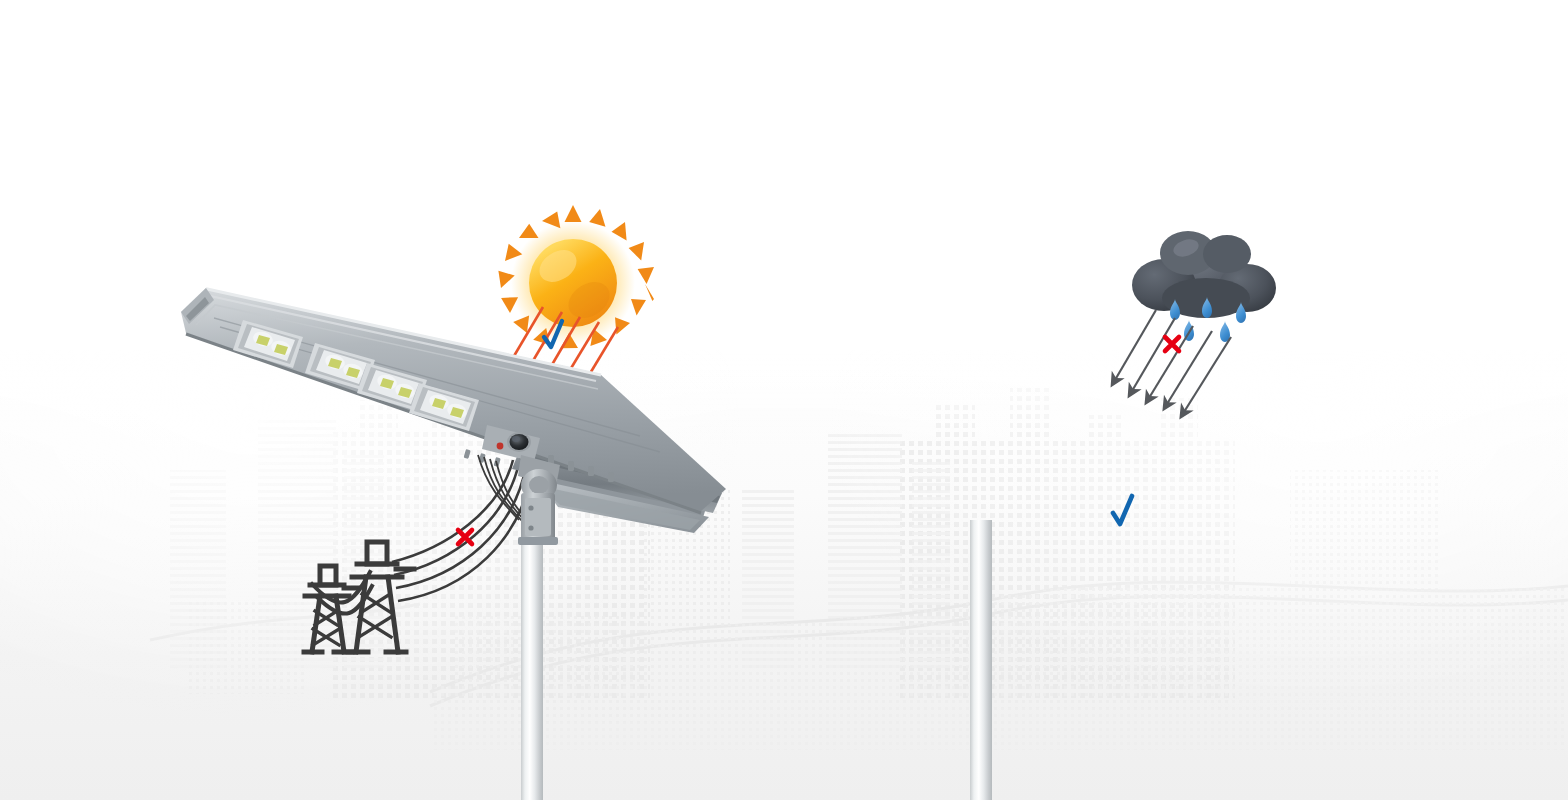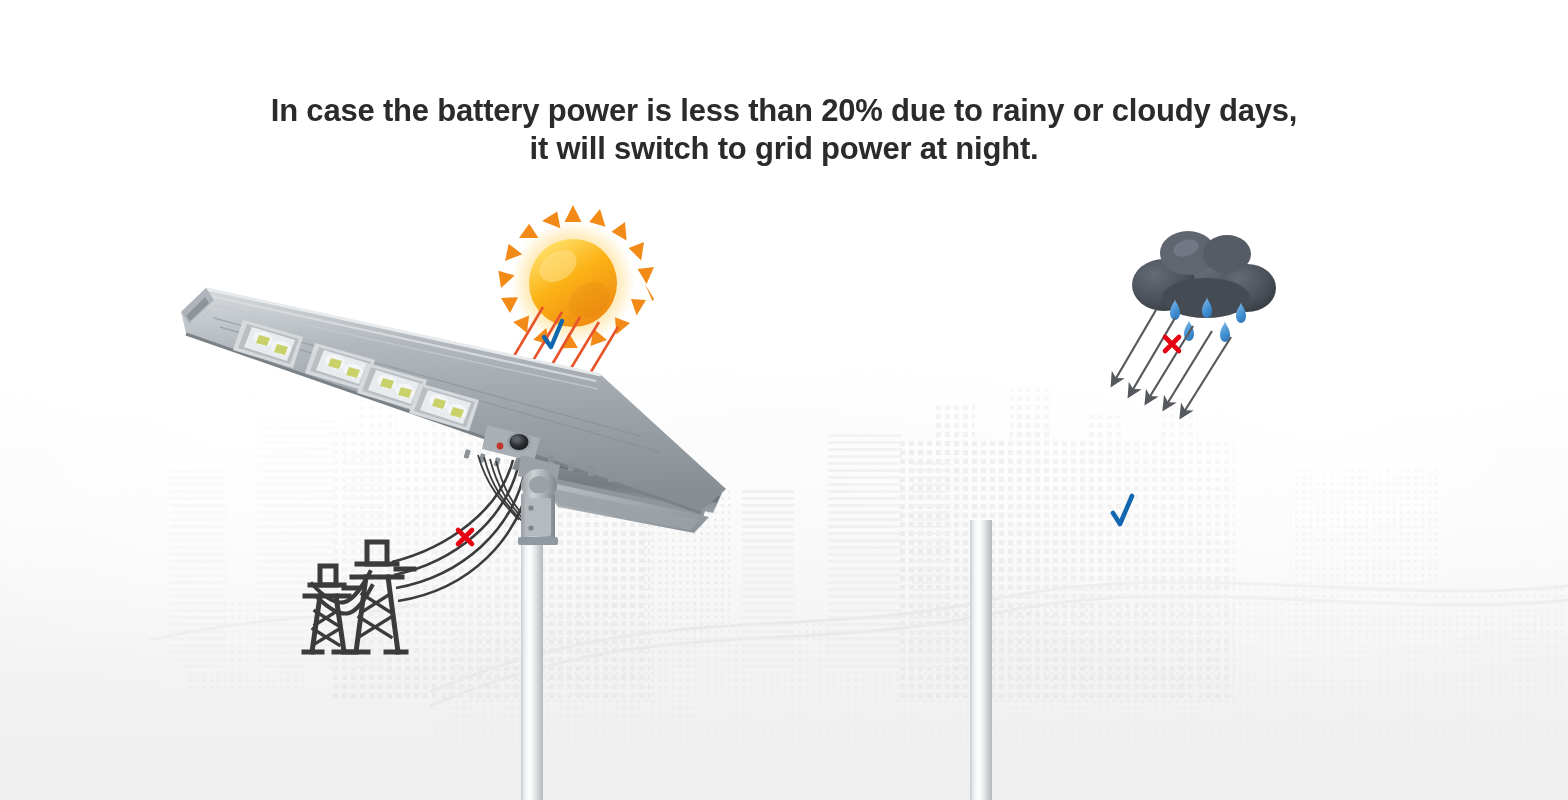--- a/index.html
+++ b/index.html
@@ -110,22 +110,20 @@
     <g clip-path="url(#waveClip)" opacity="0.95">
       <rect x="430" y="560" width="1140" height="190" fill="url(#dotsFine)"></rect>
     </g>
 
     <rect x="0" y="330" width="1568" height="260" fill="url(#fadeDown)"></rect>
     <rect x="0" y="0" width="1568" height="350" fill="#ffffff"></rect>
   </svg>
 
   <div class="bg-veil"></div>
 
-  <div class="headline">In case the battery power is less than 20% due to rainy or cloudy days,
-it will switch to grid power at night.</div>
 
   <div class="scene left">
     <svg class="layer" width="784" height="800" viewBox="0 0 784 800">
       <defs>
         <linearGradient id="sunG" x1="0.25" y1="0.1" x2="0.8" y2="0.95">
           <stop offset="0%" stop-color="#ffd95c"></stop>
           <stop offset="40%" stop-color="#fbb216"></stop>
           <stop offset="100%" stop-color="#ef8a12"></stop>
         </linearGradient>
         <radialGradient id="sunGlow" cx="0.5" cy="0.5" r="0.5">

